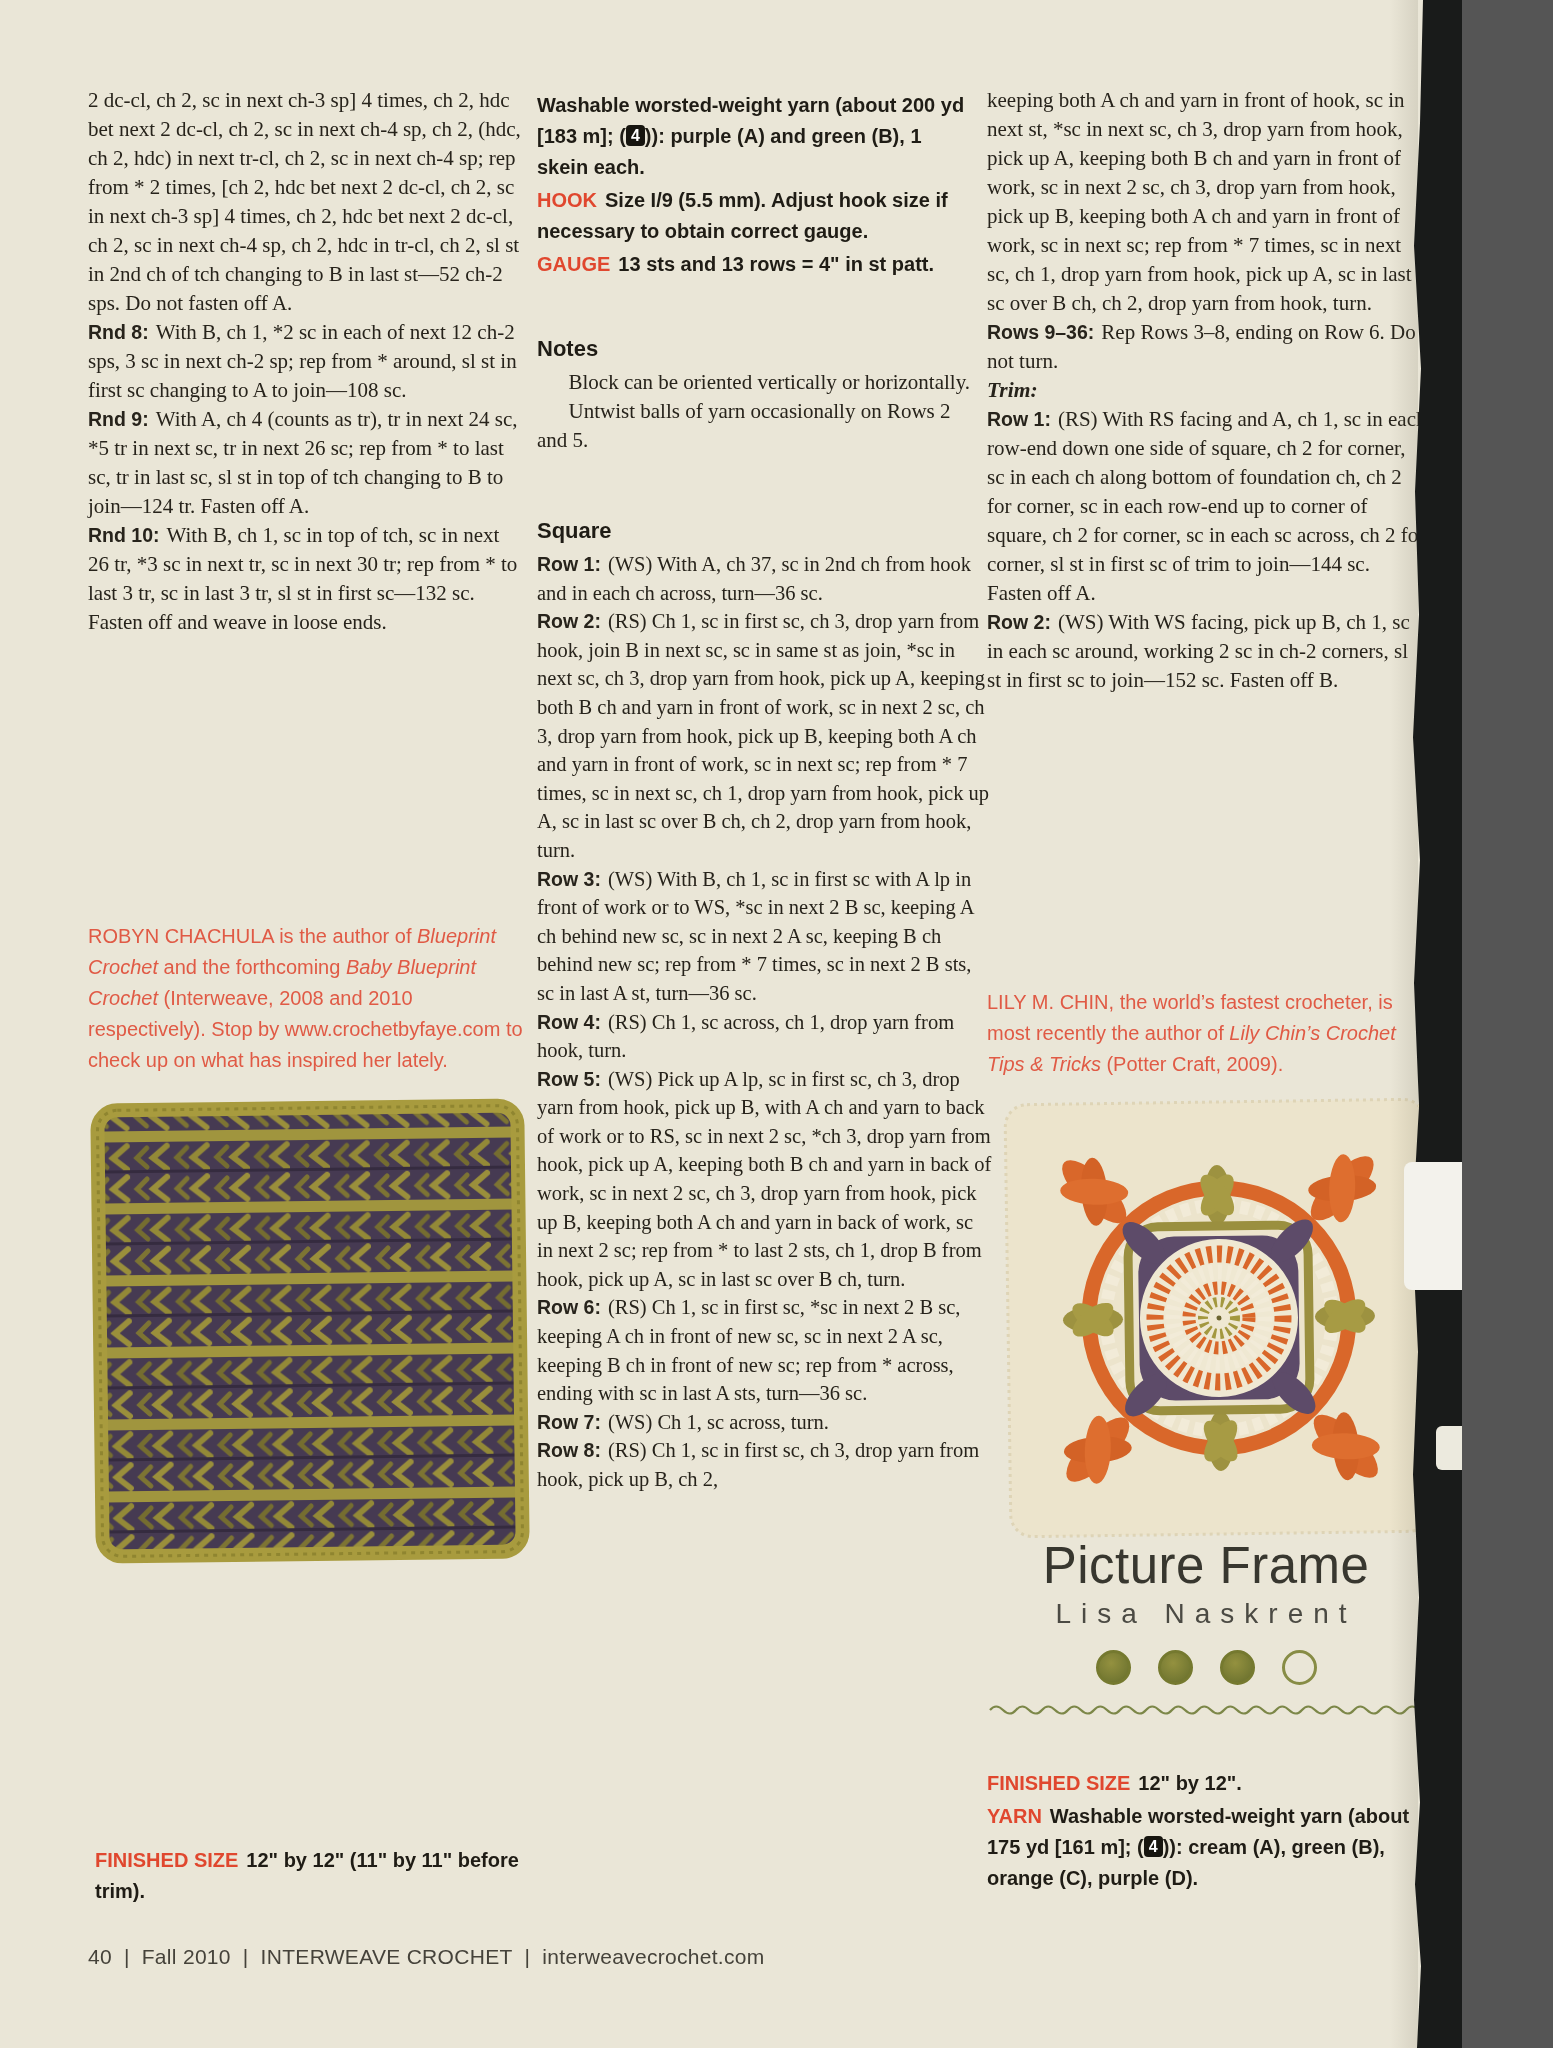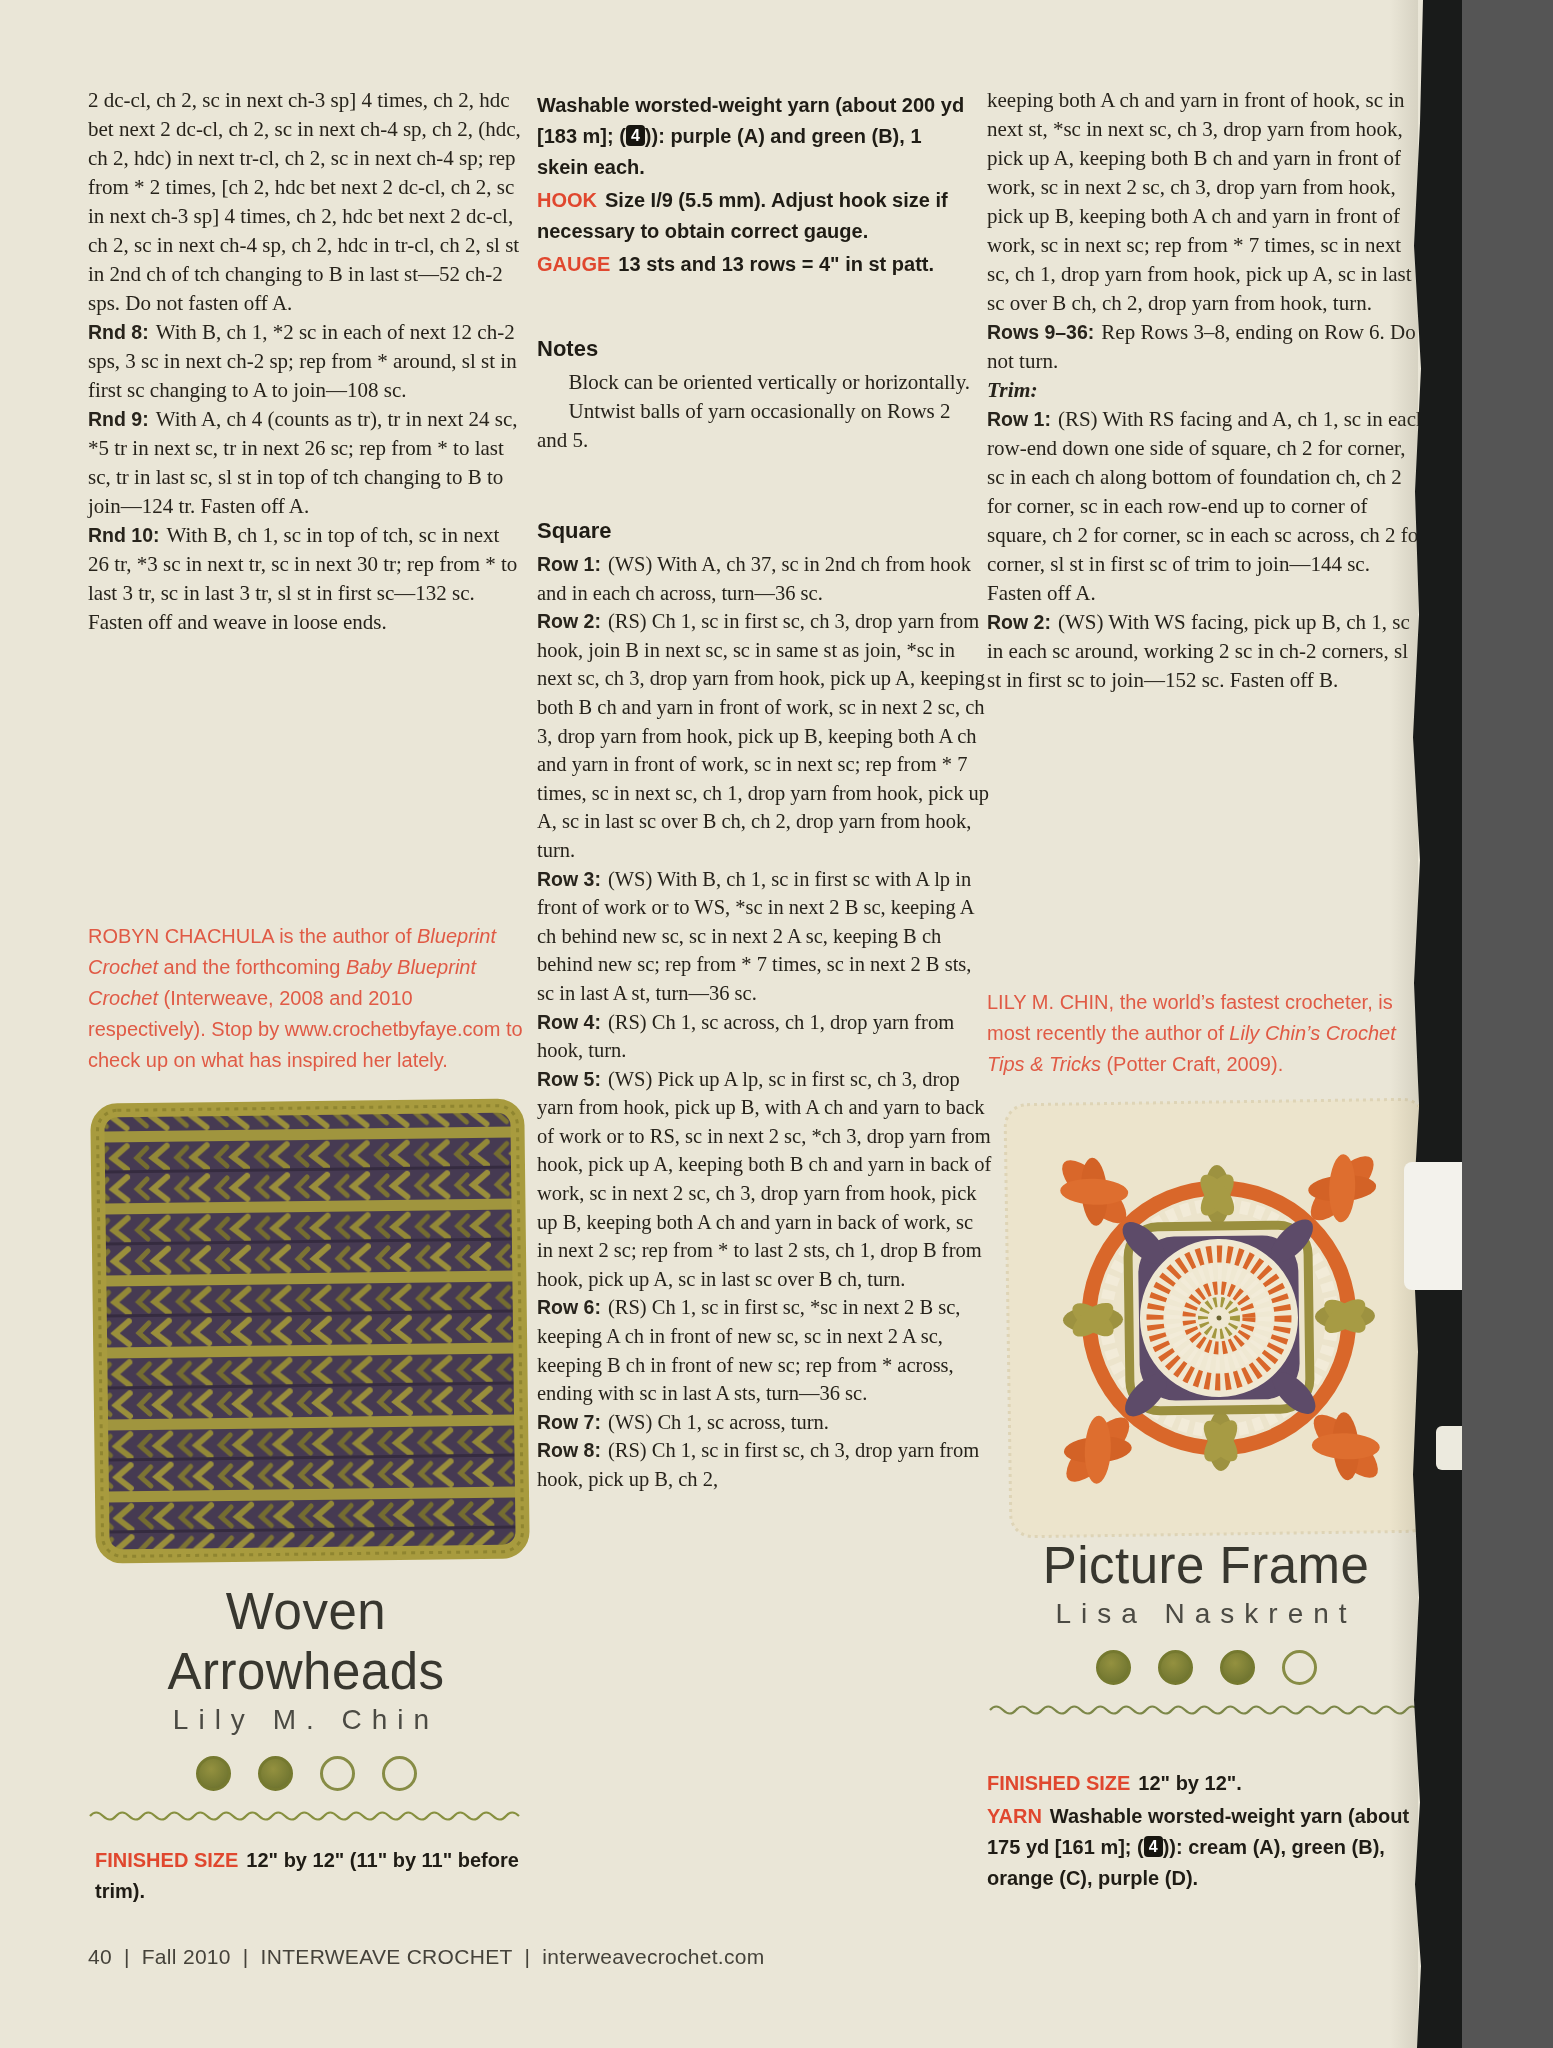--- a/index.html
+++ b/index.html
@@ -83,36 +83,20 @@
           <path d="M37 44 L23 56 L37 67" fill="none" stroke="#938937" stroke-width="6" stroke-linecap="round"></path>
           <path d="M17 46 L7 56 L17 65" fill="none" stroke="#756d30" stroke-width="5" stroke-linecap="round"></path>
           <rect y="68" width="40" height="3" fill="#352b3f"></rect>
         </pattern>
       </defs>
       <rect x="8" y="8" width="420" height="446" rx="20" fill="url(#wovpat)" stroke="#a89b3e" stroke-width="14"></rect>
       <rect x="8" y="8" width="420" height="446" rx="20" fill="none" stroke="#8f8530" stroke-width="3" stroke-dasharray="4 5"></rect>
     </svg>
   </div>
 
-  <div class="abs left-titleblock">
-    <h1 class="title">
-        <span style="display:block">Woven</span>
-        <span style="display:block">Arrowheads</span>
-      </h1>
-    <div class="byline">Lily M. Chin</div>
-    <div class="dots">
-        <span class="dot filled"></span>
-        <span class="dot filled"></span>
-        <span class="dot"></span>
-        <span class="dot"></span>
-      </div>
-    <svg class="squiggle" width="440" height="18" viewBox="0 0 440 18">
-      <path d="M4 9 Q10 2 17 9 T30 9 T43 9 T56 9 T69 9 T82 9 T95 9 T108 9 T121 9 T134 9 T147 9 T160 9 T173 9 T186 9 T199 9 T212 9 T225 9 T238 9 T251 9 T264 9 T277 9 T290 9 T303 9 T316 9 T329 9 T342 9 T355 9 T368 9 T381 9 T394 9 T407 9 T420 9 T433 9" fill="none" stroke="#87903f" stroke-width="2.2"></path>
-    </svg>
-  </div>
 
   <div class="abs left-finished sansinfo">
     <p><span class="redlbl">FINISHED SIZE</span><span>12" by 12" (11" by 11" before trim).</span></p>
   </div>
 
   <div class="abs mid-top sansinfo">
     <p><span>Washable worsted-weight yarn (about 200 yd [183 m]; </span><span class="yarnsym"><span class="ys-paren">(</span><span class="ys-box">4</span><span class="ys-paren">)</span></span><span>): purple (A) and green (B), 1 skein each.</span></p>
     <p><span class="redlbl">HOOK</span><span>Size I/9 (5.5 mm). Adjust hook size if necessary to obtain correct gauge.</span></p>
     <p><span class="redlbl">GAUGE</span><span>13 sts and 13 rows = 4" in st patt.</span></p>
   </div>

